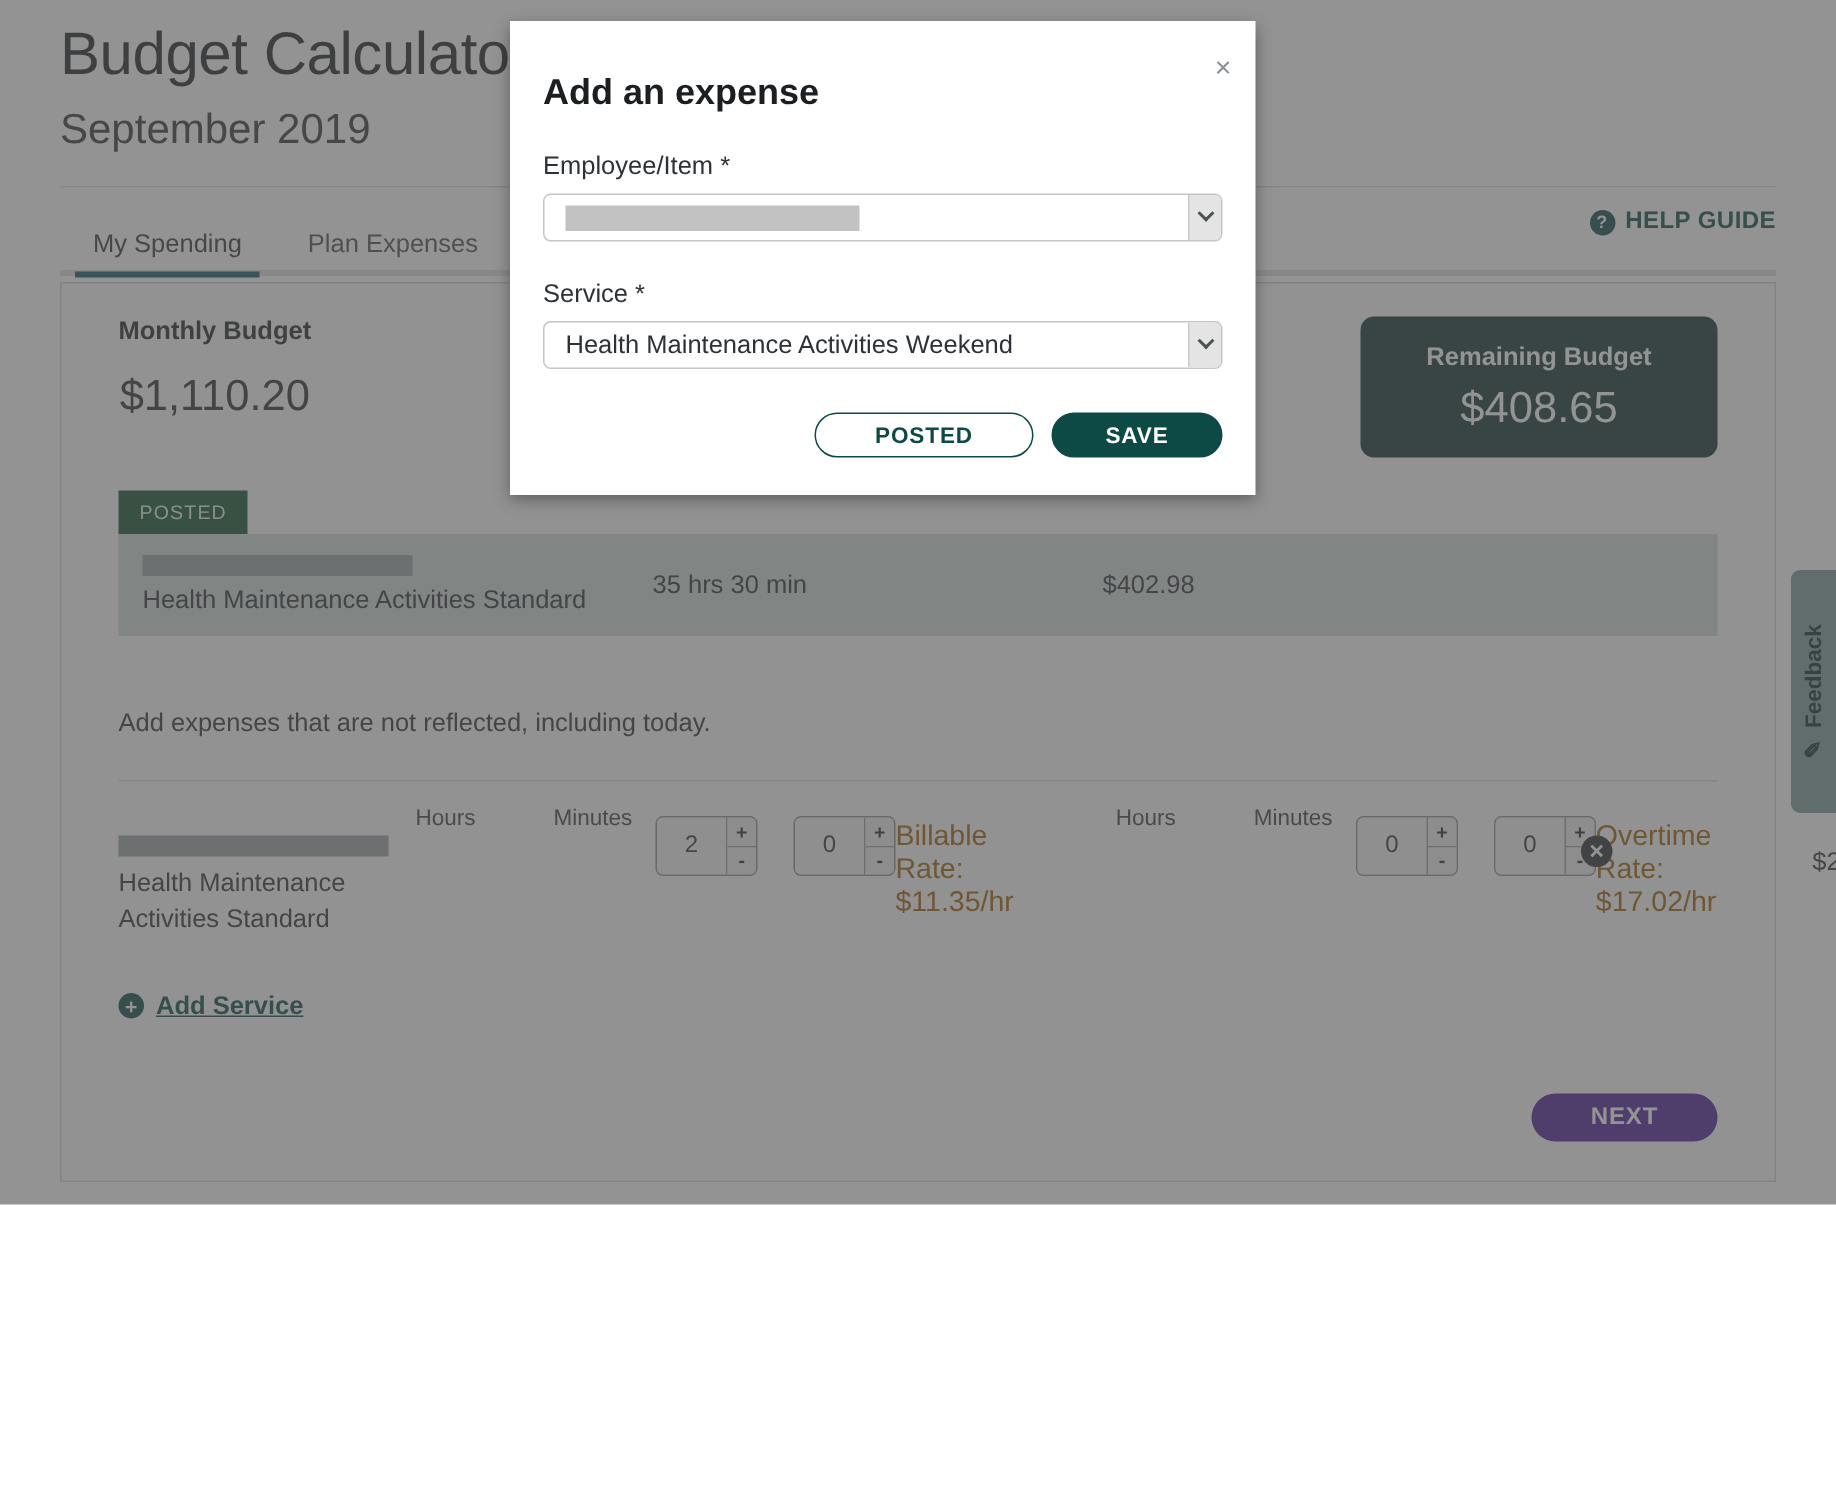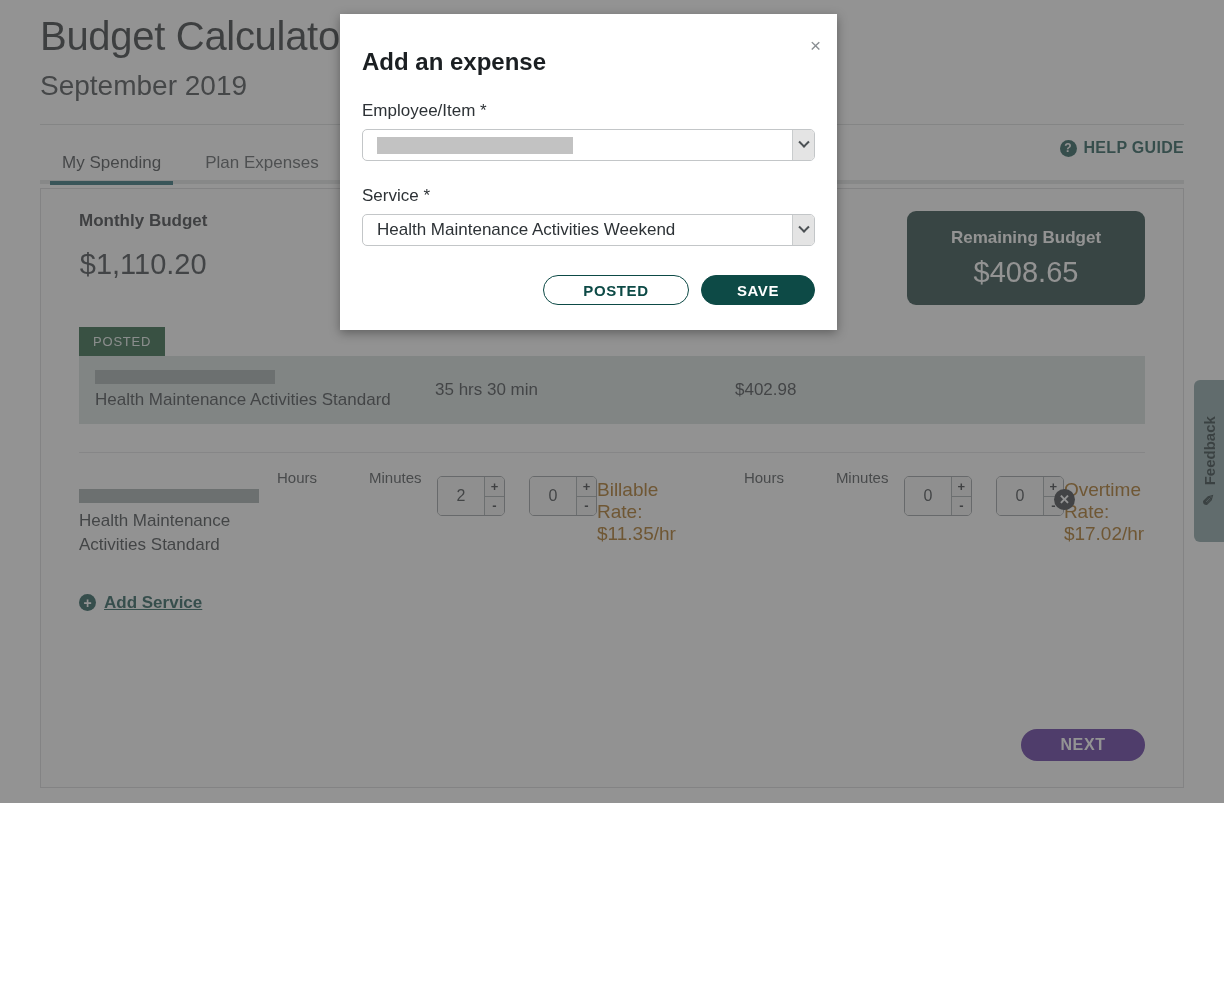--- a/index.html
+++ b/index.html
@@ -282,20 +282,21 @@
           <div class="posted-row">
             <div class="posted-name-wrap">
               <span class="redact" style="width:180px"></span>
               <div class="posted-name">Health Maintenance Activities Standard</div>
             </div>
             <div class="posted-hours">35 hrs 30 min</div>
             <div class="posted-amount">$402.98</div>
           </div>
         </div>
 
+        <div class="hint">Add expenses that are not reflected, including today.</div>
         <div class="divider"></div>
 
         <div class="exp-row">
           <div class="exp-name-col">
             <span class="redact" style="width:180px"></span>
             <div class="exp-name">Health Maintenance Activities Standard</div>
           </div>
 
           <div class="time-group">
             <div class="time-heads">

